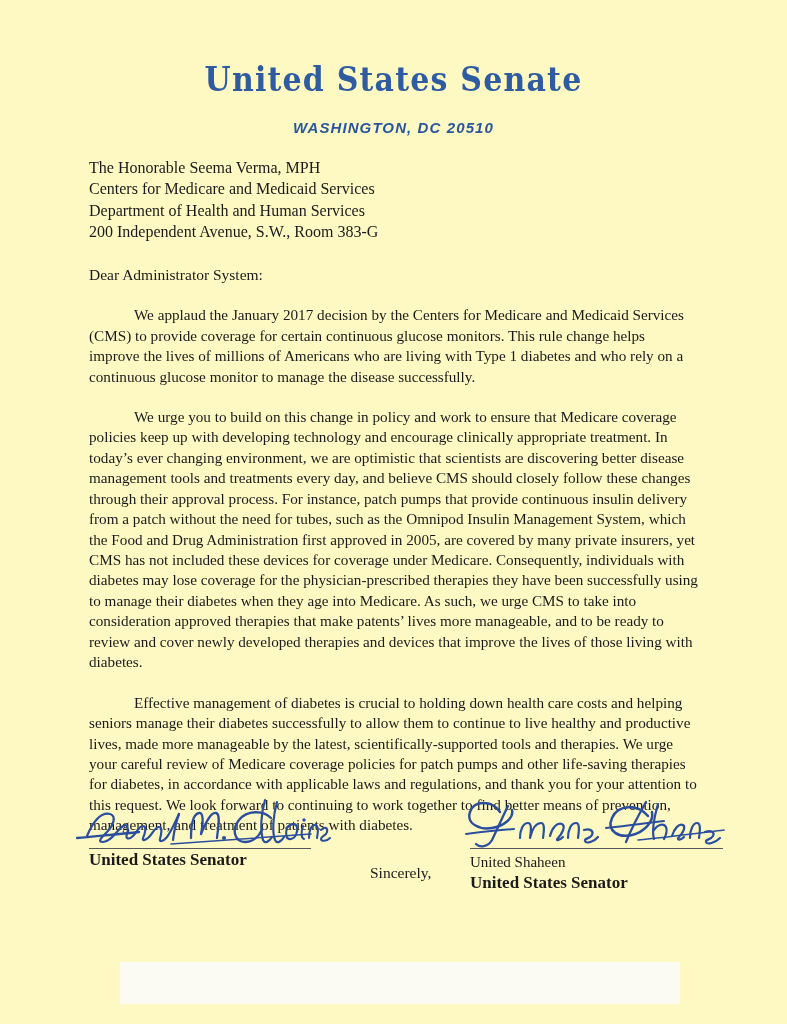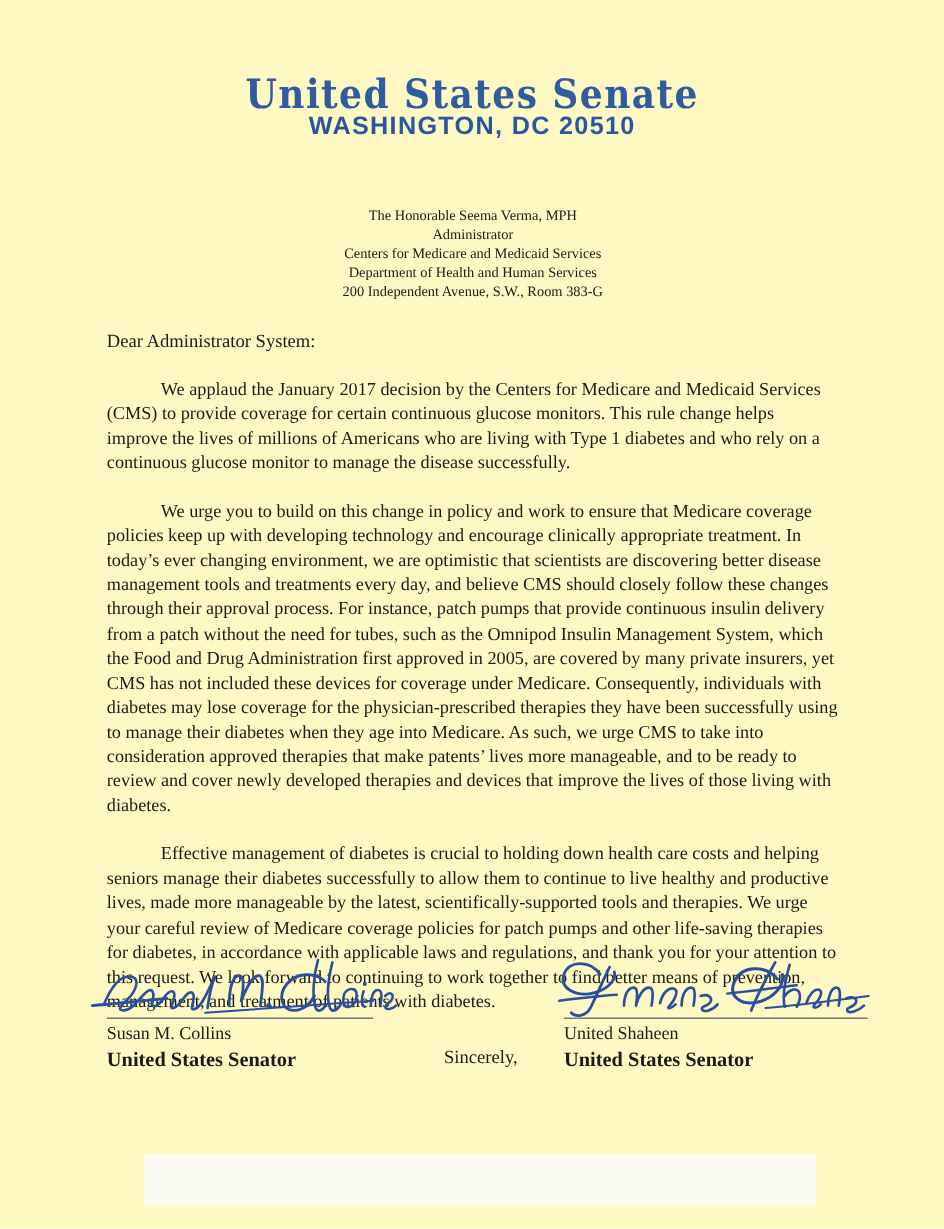--- a/index.html
+++ b/index.html
@@ -34,46 +34,46 @@
     letter-spacing: 1.2px;
     color: #2f5ca0;
     line-height: 1.05;
     transform: scaleY(1.12);
     transform-origin: center top;
     white-space: nowrap;
   }
   .letterhead-sub {
     font-family: "Liberation Sans", "DejaVu Sans", sans-serif;
     font-weight: bold;
-    font-size: 21px;
+    font-size: 15px;
     letter-spacing: 1.1px;
     color: #2a56a0;
-    margin-top: 0;
+    margin-top: 25px;
+    font-style: italic;
   }
 
   
   .sheet {
     position: absolute;
     left: 89px;
     top: 0;
     width: 610px;
   }
 
   .date-line {
     margin-top: 0;
     padding-left: 263px;
     font-size: 15.5px;
     line-height: 1.25;
   }
 
   .address-block {
-    margin-top: 24px;
-    font-size: 12px;
+    margin-top: 9px;
+    font-size: 16px;
     line-height: 1.33;
-    text-align: center;
   }
   .address-block div { white-space: pre; }
 
   .salutation {
     margin-top: 23px;
     font-size: 15.5px;
     line-height: 1.3;
   }
 
   .para {
@@ -157,21 +157,20 @@
   <div class="letterhead">
     <div class="letterhead-title">United States Senate</div>
     <div class="letterhead-sub">WASHINGTON, DC 20510</div>
   </div>
 
   <div class="sheet" style="top:148px;">
 
 
     <div class="address-block">
       <div>The Honorable Seema Verma, MPH</div>
-      <div>Administrator</div>
       <div>Centers for Medicare and Medicaid Services</div>
       <div>Department of Health and Human Services</div>
       <div>200 Independent Avenue, S.W., Room 383-G</div>
     </div>
 
     <div class="salutation">Dear Administrator System:</div>
 
     <p class="para">We applaud the January 2017 decision by the Centers for Medicare and Medicaid Services (CMS) to provide coverage for certain continuous glucose monitors.  This rule change helps improve the lives of millions of Americans who are living with Type 1 diabetes and who rely on a continuous glucose monitor to manage the disease successfully.</p>
     <p class="para">We urge you to build on this change in policy and work to ensure that Medicare coverage policies keep up with developing technology and encourage clinically appropriate treatment.  In today’s ever changing environment, we are optimistic that scientists are discovering better disease management tools and treatments every day, and believe CMS should closely follow these changes through their approval process.  For instance, patch pumps that provide continuous insulin delivery from a patch without the need for tubes, such as the Omnipod Insulin Management System, which the Food and Drug Administration first approved in 2005, are covered by many private insurers, yet CMS has not included these devices for coverage under Medicare.  Consequently, individuals with diabetes may lose coverage for the physician-prescribed therapies they have been successfully using to manage their diabetes when they age into Medicare.  As such, we urge CMS to take into consideration approved therapies that make patents’ lives more manageable, and to be ready to review and cover newly developed therapies and devices that improve the lives of those living with diabetes.</p>
     <p class="para">Effective management of diabetes is crucial to holding down health care costs and helping seniors manage their diabetes successfully to allow them to continue to live healthy and productive lives, made more manageable by the latest, scientifically-supported tools and therapies.  We urge your careful review of Medicare coverage policies for patch pumps and other life-saving therapies for diabetes, in accordance with applicable laws and regulations, and thank you for your attention to this request.  We look forward to continuing to work together to find better means of prevention, management, and treatment of patients with diabetes.</p>
@@ -204,21 +203,20 @@
             <path d="M228 34 C 226 40, 226 46, 229 47" stroke-width="2.1"></path>
             <circle cx="229" cy="28" r="1.7" fill="#2b4f9e" stroke="none"></circle>
             <path d="M234 46 C 234 39, 236 33, 240 33 C 244 33, 243 41, 242 46" stroke-width="2.1"></path>
             <path d="M246 38 C 250 34, 253 36, 252 40 C 251 44, 246 44, 246 47
                      C 246 50, 252 49, 255 46" stroke-width="2.1"></path>
             <path d="M96 52 C 130 50, 180 46, 236 42" stroke-width="1.6"></path>
           </g>
         </svg>
       </div>
       <div class="sig-rule"></div>
-      <div class="sig-name">Susan M. Collins</div>
       <div class="sig-title">United States Senator</div>
     </div>
 
     <div class="sig-col right">
       <div class="sig-ink">
         <svg width="262" height="62" viewBox="0 0 262 62" aria-hidden="true">
           <g fill="none" stroke="#2b4f9e" stroke-linecap="round" stroke-linejoin="round">
             <path d="M38 20 C 30 8, 12 8, 8 20 C 4 32, 18 38, 30 36 C 42 34, 52 26, 50 18" stroke-width="2.4"></path>
             <path d="M46 14 C 40 26, 34 40, 30 48 C 26 55, 18 56, 14 52" stroke-width="2.3"></path>
             <path d="M4 42 C 20 40, 36 38, 52 37" stroke-width="2.0"></path>

